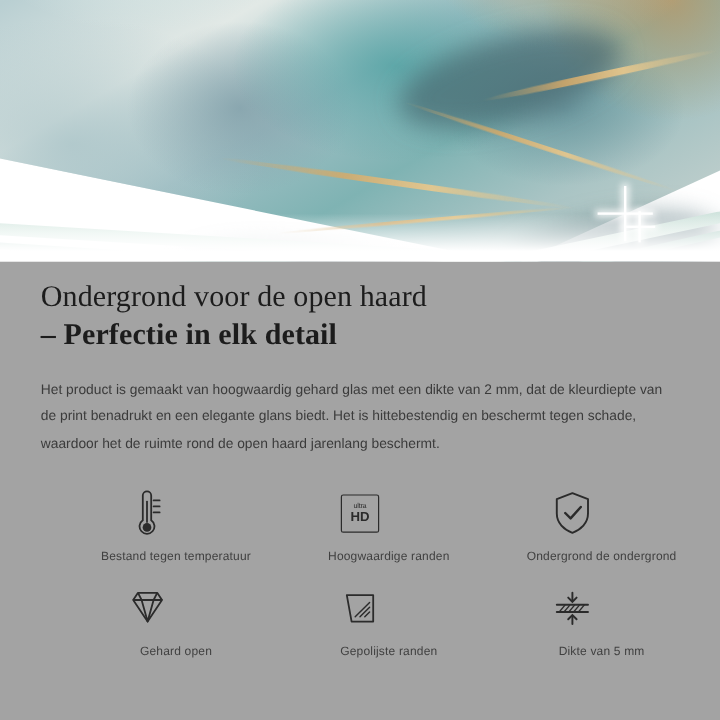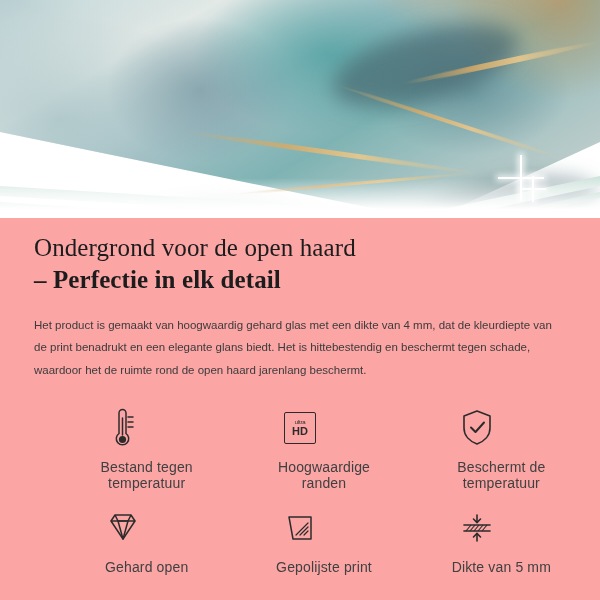--- a/index.html
+++ b/index.html
@@ -10,21 +10,21 @@
     width: 600px;
     height: 600px;
     background: #ffffff;
     font-family: "Liberation Sans", sans-serif;
     overflow: hidden;
   }
   .page {
     position: relative;
     width: 600px;
     height: 600px;
-    background: #fca5a5;
+    background: #a3a3a3;
     overflow: hidden;
   }
 
   
   .hero {
     position: relative;
     width: 600px;
     height: 218px;
     overflow: hidden;
     background: #ffffff;
@@ -154,23 +154,22 @@
     justify-content: flex-start;
   }
   .feature-icon {
     height: 46px;
     display: flex;
     align-items: center;
     justify-content: center;
   }
   .feature-label {
     margin-top: 8px;
-    font-size: 14px;
+    font-size: 10px;
     color: #404040;
-    text-align: center;
     letter-spacing: 0.15px;
     margin-left: 48px;
   }
 
   .ultrahd-box {
     width: 30px;
     height: 30px;
     border: 1.6px solid #2b2b2b;
     border-radius: 2px;
     display: flex;
@@ -204,21 +203,21 @@
     <div class="hero-fade"></div>
   </div>
 
   <div class="content">
 
     <h1 class="headline">
       <span>Ondergrond voor de open haard</span>
       <span class="line2">– Perfectie in elk detail</span>
     </h1>
 
-    <p class="body-copy">Het product is gemaakt van hoogwaardig gehard glas met een dikte van 4 mm, dat de kleurdiepte van de print benadrukt en een elegante glans biedt. Het is hittebestendig en beschermt tegen schade, waardoor het de ruimte rond de open haard jarenlang beschermt.</p>
+    <p class="body-copy">Het product is gemaakt van hoogwaardig gehard glas met een dikte van 2 mm, dat de kleurdiepte van de print benadrukt en een elegante glans biedt. Het is hittebestendig en beschermt tegen schade, waardoor het de ruimte rond de open haard jarenlang beschermt.</p>
 
     <div class="features">
 
       <div class="feature">
         <div class="feature-icon">
           <svg width="40" height="44" viewBox="0 0 40 44" aria-hidden="true">
             <g fill="none" stroke="#2b2b2b" stroke-width="1.5" stroke-linecap="round">
               <path d="M16 7a3.5 3.5 0 0 1 7 0v20.5a6.2 6.2 0 1 1-7 0Z"></path>
               <line x1="19.5" y1="12" x2="19.5" y2="29"></line>
               <line x1="25" y1="11" x2="30" y2="11"></line>
@@ -241,21 +240,21 @@
         <div class="feature-label">Hoogwaardige randen</div>
       </div>
 
       <div class="feature">
         <div class="feature-icon">
           <svg width="40" height="44" viewBox="0 0 40 44" aria-hidden="true">
             <path d="M20 5 33 10v12c0 8-6 13.5-13 16-7-2.5-13-8-13-16V10Z" fill="none" stroke="#2b2b2b" stroke-width="1.6" stroke-linejoin="round"></path>
             <path d="M14 21.5 18.5 26 27 16.5" fill="none" stroke="#2b2b2b" stroke-width="2" stroke-linecap="round" stroke-linejoin="round"></path>
           </svg>
         </div>
-        <div class="feature-label">Beschermt de temperatuur</div>
+        <div class="feature-label">Ondergrond de ondergrond</div>
       </div>
 
       <div class="feature">
         <div class="feature-icon">
           <svg width="44" height="40" viewBox="0 0 44 40" aria-hidden="true">
             <g fill="none" stroke="#2b2b2b" stroke-width="1.5" stroke-linejoin="round">
               <path d="M10 13h24l-12 18Z"></path>
               <path d="M10 13 14 7h16l4 6"></path>
               <path d="M14 7 17 13l5 18 5-18 3-6"></path>
               <path d="M17 13h10"></path>
@@ -269,21 +268,21 @@
         <div class="feature-icon">
           <svg width="40" height="40" viewBox="0 0 40 40" aria-hidden="true">
             <path d="M9 9h22v22H13Z" fill="none" stroke="#2b2b2b" stroke-width="1.5" stroke-linejoin="round"></path>
             <g stroke="#2b2b2b" stroke-width="1.2" stroke-linecap="round">
               <line x1="16" y1="27" x2="28" y2="15"></line>
               <line x1="20" y1="27" x2="28" y2="19"></line>
               <line x1="24" y1="27" x2="28" y2="23"></line>
             </g>
           </svg>
         </div>
-        <div class="feature-label">Gepolijste print</div>
+        <div class="feature-label">Gepolijste randen</div>
       </div>
 
       <div class="feature">
         <div class="feature-icon">
           <svg width="44" height="40" viewBox="0 0 44 40" aria-hidden="true">
             <g stroke="#2b2b2b" stroke-width="1.6" stroke-linecap="round" fill="none">
               <line x1="22" y1="7" x2="22" y2="14"></line>
               <path d="M18.5 11 22 14.5 25.5 11"></path>
               <line x1="22" y1="33" x2="22" y2="26"></line>
               <path d="M18.5 29 22 25.5 25.5 29"></path>

